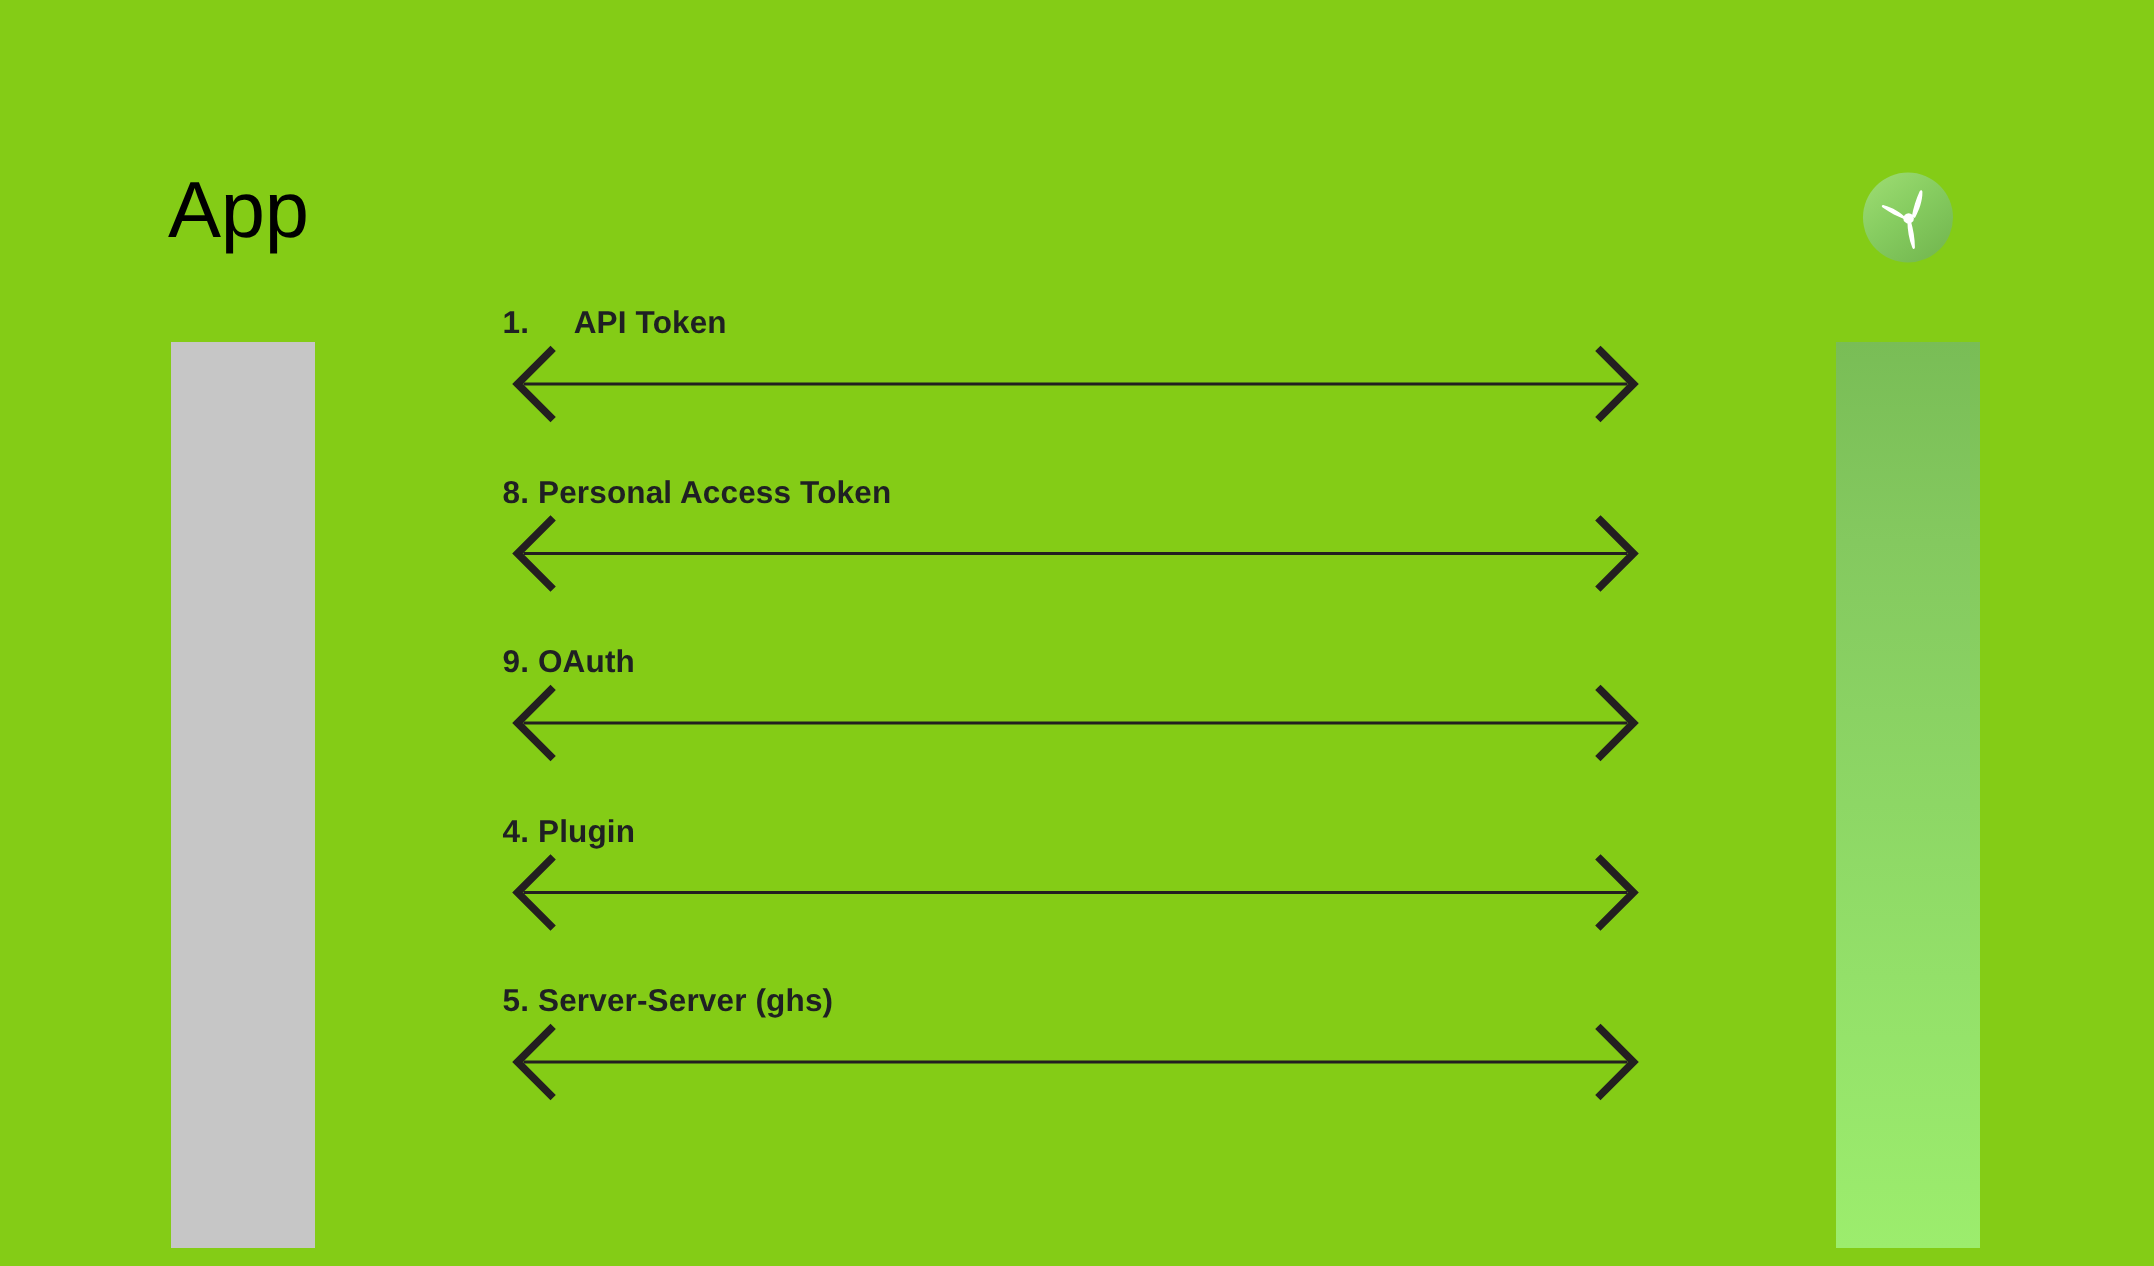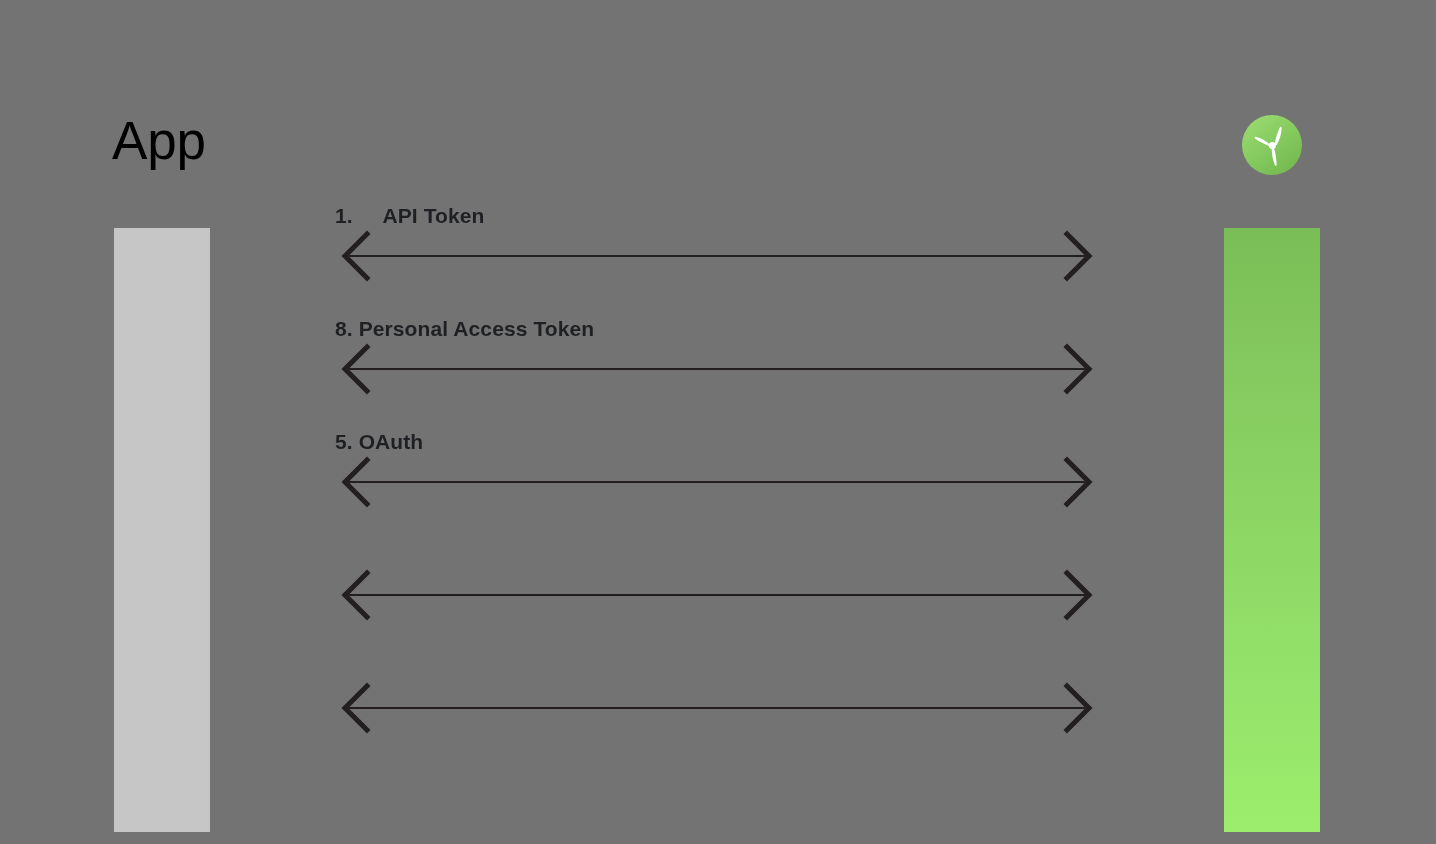--- a/index.html
+++ b/index.html
@@ -9,21 +9,21 @@
     background: #ffffff;
   }
   body {
     font-family: "Liberation Sans", "DejaVu Sans", sans-serif;
   }
 
   #canvas {
     position: relative;
     width: 1436px;
     height: 844px;
-    background: #737373;
+    background: #84cc16;
     overflow: hidden;
   }
 
   
   #app-title {
     position: absolute;
     left: 112px;
     top: 113px;
     font-size: 53px;
     font-weight: 300;
@@ -151,41 +151,43 @@
     <div class="message-arrow">
       <svg viewBox="0 0 764 52" xmlns="http://www.w3.org/2000/svg">
         <line x1="14" y1="26" x2="750" y2="26" stroke="#231f20" stroke-width="2"></line>
         <polyline points="32,4 10,26 32,48" fill="none" stroke="#231f20" stroke-width="5" stroke-linecap="square" stroke-linejoin="miter"></polyline>
         <polyline points="732,4 754,26 732,48" fill="none" stroke="#231f20" stroke-width="5" stroke-linecap="square" stroke-linejoin="miter"></polyline>
       </svg>
     </div>
   </div>
 
   <div class="message-row" style="top:429px">
-    <div class="message-label">5. OAuth</div>
+    <div class="message-label">9. OAuth</div>
     <div class="message-arrow">
       <svg viewBox="0 0 764 52" xmlns="http://www.w3.org/2000/svg">
         <line x1="14" y1="26" x2="750" y2="26" stroke="#231f20" stroke-width="2"></line>
         <polyline points="32,4 10,26 32,48" fill="none" stroke="#231f20" stroke-width="5" stroke-linecap="square" stroke-linejoin="miter"></polyline>
         <polyline points="732,4 754,26 732,48" fill="none" stroke="#231f20" stroke-width="5" stroke-linecap="square" stroke-linejoin="miter"></polyline>
       </svg>
     </div>
   </div>
 
   <div class="message-row" style="top:542px">
+    <div class="message-label">4. Plugin</div>
     <div class="message-arrow">
       <svg viewBox="0 0 764 52" xmlns="http://www.w3.org/2000/svg">
         <line x1="14" y1="26" x2="750" y2="26" stroke="#231f20" stroke-width="2"></line>
         <polyline points="32,4 10,26 32,48" fill="none" stroke="#231f20" stroke-width="5" stroke-linecap="square" stroke-linejoin="miter"></polyline>
         <polyline points="732,4 754,26 732,48" fill="none" stroke="#231f20" stroke-width="5" stroke-linecap="square" stroke-linejoin="miter"></polyline>
       </svg>
     </div>
   </div>
 
   <div class="message-row" style="top:655px">
+    <div class="message-label">5. Server-Server (ghs)</div>
     <div class="message-arrow">
       <svg viewBox="0 0 764 52" xmlns="http://www.w3.org/2000/svg">
         <line x1="14" y1="26" x2="750" y2="26" stroke="#231f20" stroke-width="2"></line>
         <polyline points="32,4 10,26 32,48" fill="none" stroke="#231f20" stroke-width="5" stroke-linecap="square" stroke-linejoin="miter"></polyline>
         <polyline points="732,4 754,26 732,48" fill="none" stroke="#231f20" stroke-width="5" stroke-linecap="square" stroke-linejoin="miter"></polyline>
       </svg>
     </div>
   </div>
 
 </div>

